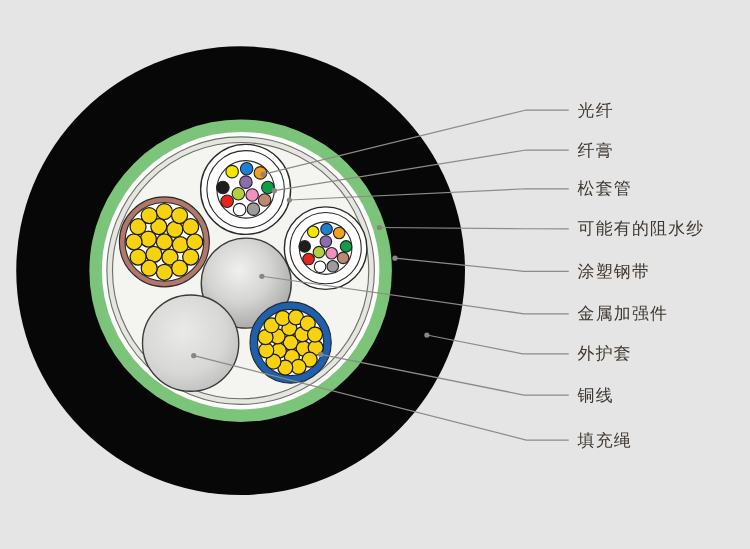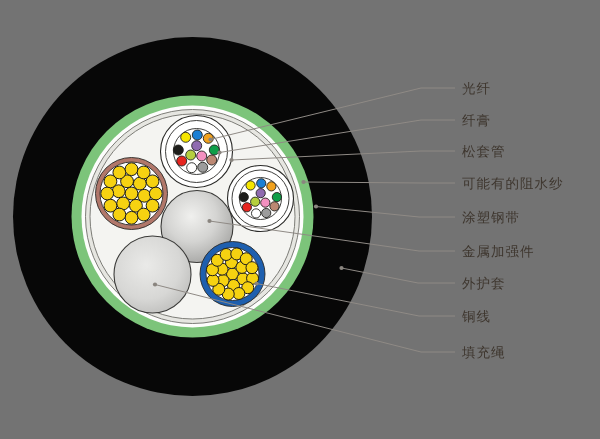--- a/index.html
+++ b/index.html
@@ -1,16 +1,16 @@
 <!DOCTYPE html>
 <html><head>
 <meta charset="utf-8">
 <style>
   html,body{margin:0;padding:0;background:#ffffff;}
-  .stage{position:relative;width:600px;height:439px;background:#737373;overflow:hidden;
+  .stage{position:relative;width:600px;height:439px;background:#e5e5e5;overflow:hidden;
          font-family:"Liberation Sans","DejaVu Sans",sans-serif;}
   svg{display:block;}
   text.lbl{font-family:"Liberation Sans","DejaVu Sans",sans-serif;letter-spacing:1px;}
 </style>
 </head>
 <body>
 
 <div class="stage">
   <svg id="cable-svg" width="600" height="439" viewBox="0 0 600 439">
     <defs>

